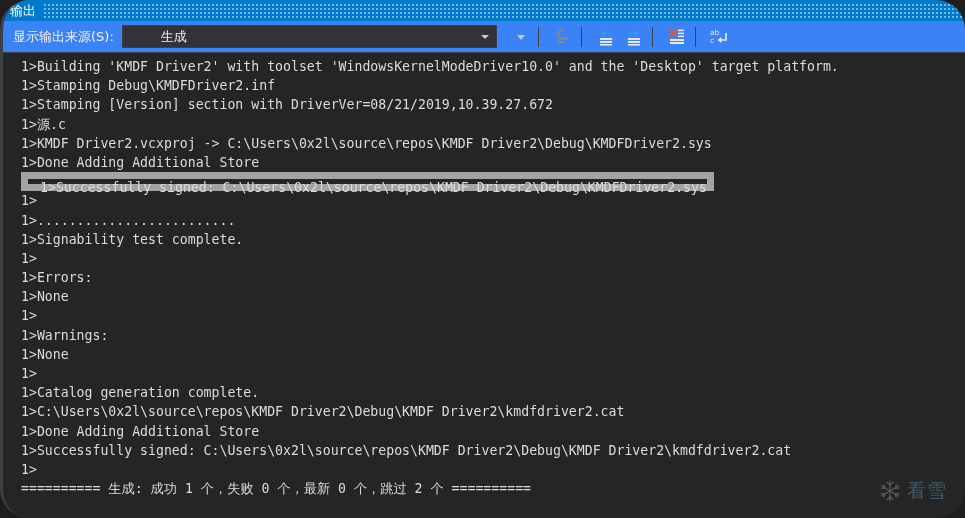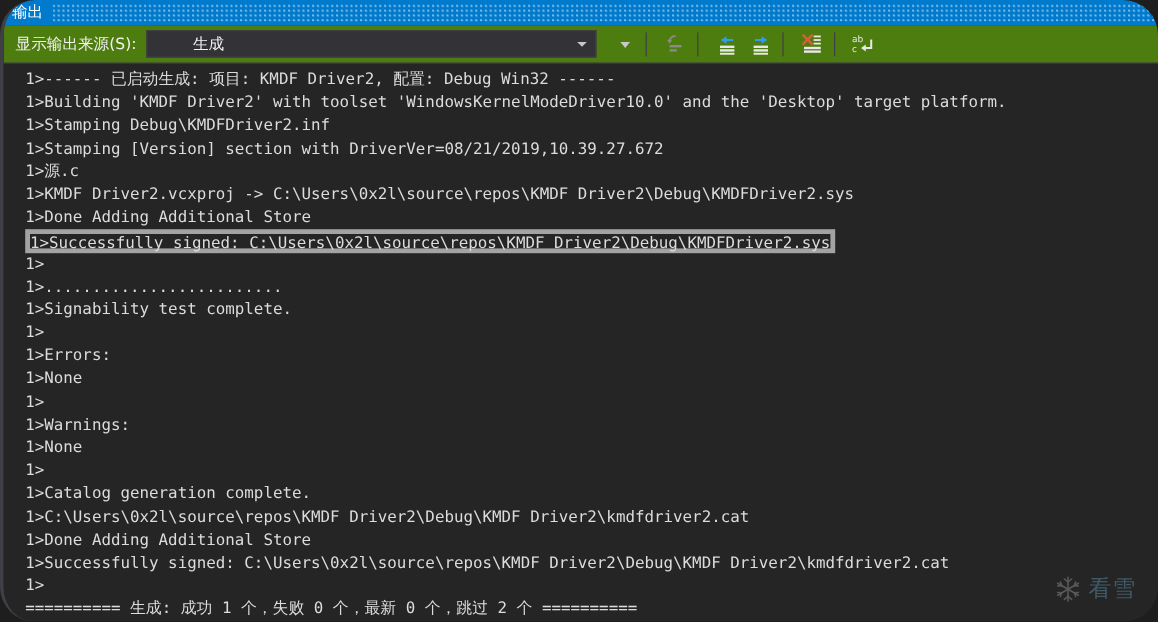--- a/index.html
+++ b/index.html
@@ -55,21 +55,21 @@
     background-position: 0 1px;
     opacity: 0.85;
   }
 
   
   .toolbar {
     position: absolute;
     left: 0; top: 21px;
     width: 962px;
     height: 32px;
-    background: #4d7c0f;
+    background: #3b82f6;
     display: flex;
     align-items: center;
     border-bottom: 1px solid #3f3f46;
     box-sizing: border-box;
   }
   .tb-label {
     color: #f1f1f1;
     font-size: 13px;
     margin-left: 10px;
     margin-right: 8px;
@@ -137,23 +137,23 @@
     line-height: 19.2px;
     padding-left: 18px;
     color: #dcdcdc;
     font-family: "DejaVu Sans Mono", "Liberation Mono", monospace;
     font-size: 13.2px;
     white-space: pre;
     letter-spacing: 0px;
   }
   .line.highlight {
     display: inline-block;
-    padding-left: 0;
+    padding-left: 12px;
     margin-left: 18px;
-    border: 4px solid #a3a3a3;
+    border: 7px solid #a3a3a3;
     box-sizing: border-box;
     height: 19.2px;
     line-height: 17px;
   }
   .hl-wrap { height: 19.2px; }
 
   
   .watermark {
     position: absolute;
     right: 18px;
@@ -248,21 +248,20 @@
         <text x="2" y="8" font-family="DejaVu Sans, sans-serif" font-size="7.5" fill="#e8e8e8">ab</text>
         <text x="2" y="16" font-family="DejaVu Sans, sans-serif" font-size="7.5" fill="#e8e8e8">c</text>
         <path d="M18 6 L18 13 L12 13" stroke="#e8e8e8" stroke-width="1.7" fill="none"></path>
         <polygon points="13.5,10 13.5,16 9.5,13" fill="#e8e8e8"></polygon>
       </svg>
     </div>
   </div>
 
   <div class="output">
     <div id="lines">
-        <div class="line">1&gt;------ 已启动生成: 项目: KMDF Driver2, 配置: Debug Win32 ------</div>
         <div class="line">1&gt;Building 'KMDF Driver2' with toolset 'WindowsKernelModeDriver10.0' and the 'Desktop' target platform.</div>
         <div class="line">1&gt;Stamping Debug\KMDFDriver2.inf</div>
         <div class="line">1&gt;Stamping [Version] section with DriverVer=08/21/2019,10.39.27.672</div>
         <div class="line">1&gt;源.c</div>
         <div class="line">1&gt;KMDF Driver2.vcxproj -&gt; C:\Users\0x2l\source\repos\KMDF Driver2\Debug\KMDFDriver2.sys</div>
         <div class="line">1&gt;Done Adding Additional Store</div>
         <div class="hl-wrap"><span class="line highlight">1&gt;Successfully signed: C:\Users\0x2l\source\repos\KMDF Driver2\Debug\KMDFDriver2.sys</span></div>
         <div class="line">1&gt;</div>
         <div class="line">1&gt;.........................</div>
         <div class="line">1&gt;Signability test complete.</div>

